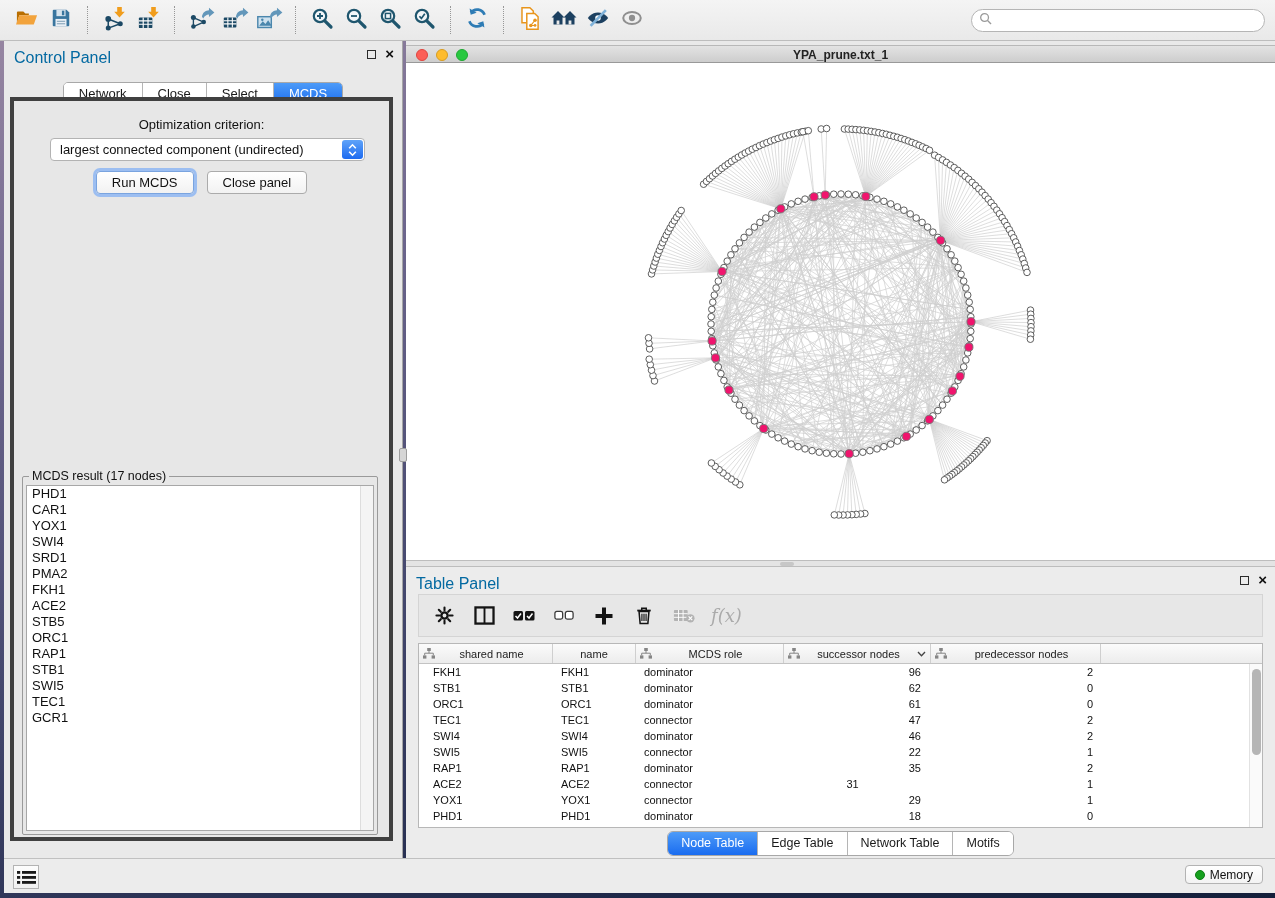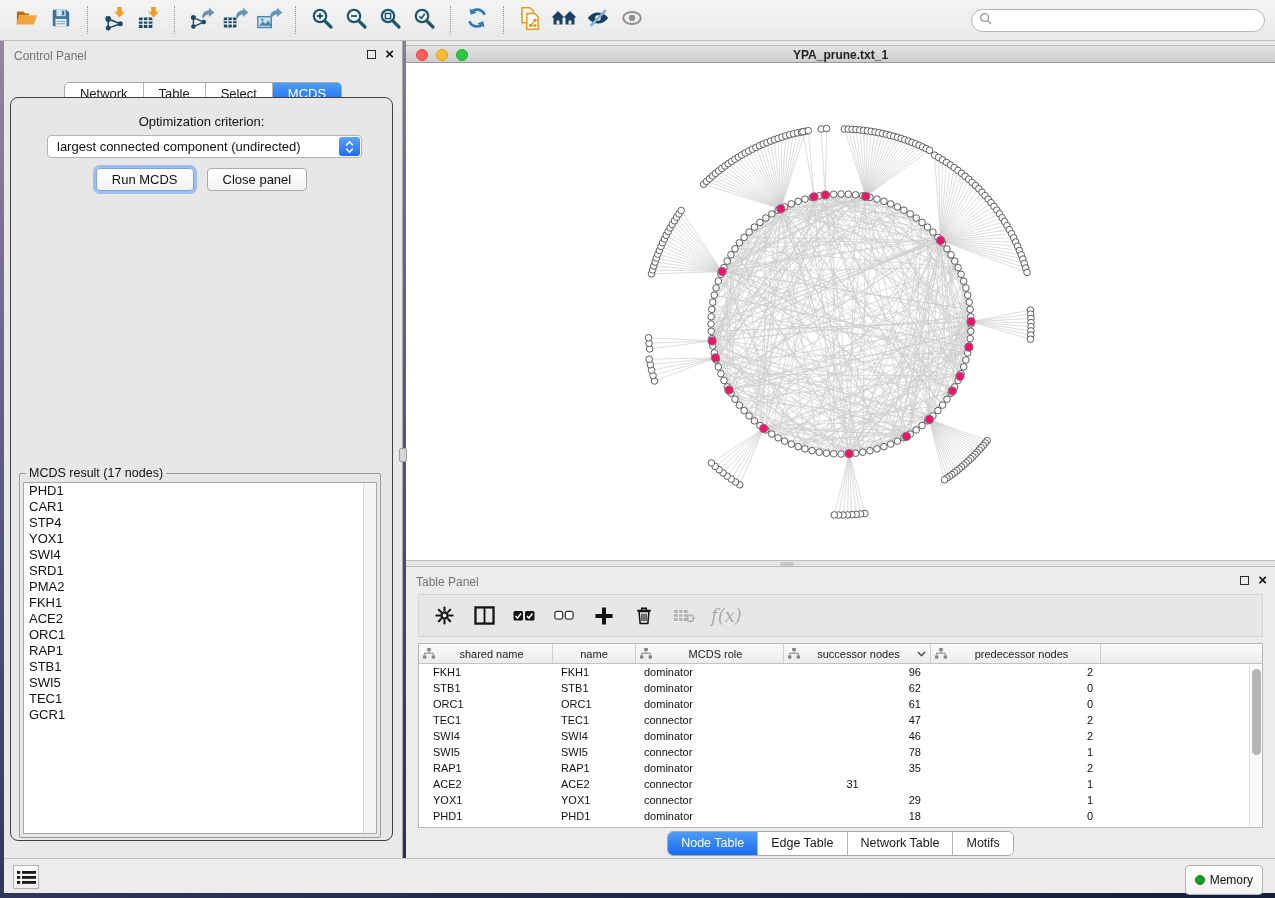--- a/index.html
+++ b/index.html
@@ -18,33 +18,33 @@
   .tbtn { width:30px; height:32px; display:flex; align-items:center; justify-content:center; cursor:default; margin:0 2px; }
   .tsep { width:0; height:28px; border-left:1px dotted #979797; margin:0 9px; }
   .search-box { margin-left:auto; width:294px; height:23px; background:#fff; border:1px solid #b5b5b5;
     border-radius:12px; display:flex; align-items:center; padding:0 7px; }
   .search-box input { border:none; outline:none; flex:1; font-size:12px; margin-left:5px; background:transparent; font-family:"Liberation Sans",sans-serif; }
 
   
   .control-panel { position:absolute; left:4px; top:41px; width:399px; height:817px;
     background:#e9e9e9; border-right:1px solid #a6a6a6; }
   .panel-header { position:absolute; top:0; left:0; right:0; height:26px; }
-  .panel-title { position:absolute; left:10px; top:8px; font-size:12px; color:#737373; }
+  .panel-title { position:absolute; left:10px; top:8px; font-size:16px; color:#0369a1; }
   .panel-btns { position:absolute; right:8px; top:7px; display:flex; align-items:center; gap:9px; }
   .float-box { width:9px; height:9px; border:1.6px solid #2b2b2b; display:inline-block; }
   .close-x { font-size:15px; font-weight:bold; color:#111; line-height:12px; }
 
   .seg-tabs { position:absolute; top:41px; left:0; right:0; display:flex; justify-content:center; }
   .seg-group { display:inline-flex; border:1px solid #a8a8a8; border-radius:5px; overflow:hidden; background:#fff; }
   .seg-btn { font-size:13px; color:#1a1a1a; background:#fff; padding:3px 15px 4px; border:none; border-left:1px solid #b5b5b5; font-family:"Liberation Sans",sans-serif; }
   .seg-btn:first-child { border-left:none; }
   .seg-btn.active { background:linear-gradient(#4d9bf8,#1a6cf0); color:#fff; }
 
   .cp-box { position:absolute; left:6px; right:9px; top:56px; bottom:17px;
-    background:#e7e7e7; border:1px solid #404040; border-radius:8px; }
+    background:#e7e7e7; border:4px solid #404040; border-radius:0; }
   .opt-label { position:absolute; top:16px; left:0; right:0; text-align:center; font-size:13px; color:#111; }
   .dropdown { position:absolute; top:37px; left:36px; width:315px; height:23px; background:#fff;
     border:1px solid #b3b3b3; border-radius:4px; font-size:13px; color:#111;
     display:flex; align-items:center; padding-left:9px; }
   .dd-stepper { position:absolute; right:1px; top:1px; bottom:1px; width:21px; border-radius:3px;
     background:linear-gradient(#5fa3f9,#1d6bf0); display:flex; align-items:center; justify-content:center; }
   .btn-row { position:absolute; top:70px; left:0; right:0; display:flex; justify-content:center; gap:13px; }
   .mac-btn { height:23px; background:linear-gradient(#ffffff,#f2f2f2); border:1px solid #ababab;
     border-radius:4px; font-size:13px; color:#111; padding:0 15px; font-family:"Liberation Sans",sans-serif; }
   .mac-btn.focused { box-shadow:0 0 0 3px rgba(106,163,248,.6); border-color:#7aa4df; }
@@ -95,21 +95,21 @@
   .tp-thumb { position:absolute; left:2px; width:9px; top:5px; height:86px; background:#b5b5b5; border-radius:5px; }
 
   .tp-tabs { position:absolute; top:264px; left:0; right:0; display:flex; justify-content:center; }
   .tp-tabs .seg-group { border-radius:6px; }
   .tp-tabs .seg-btn { font-size:12.5px; padding:4px 13px 5px; }
 
   
   .status-bar { position:absolute; left:4px; right:0; top:858px; height:35px; background:#ececec; border-top:1px solid #c0c0c0; }
   .list-btn { position:absolute; left:9px; top:6px; width:26px; height:24px; background:linear-gradient(#fdfdfd,#f0f0f0);
     border:1px solid #b3b3b3; display:flex; align-items:center; justify-content:center; }
-  .memory-btn { position:absolute; right:12px; top:6px; height:30px; background:linear-gradient(#ffffff,#f3f3f3);
+  .memory-btn { position:absolute; right:12px; top:6px; height:19px; background:linear-gradient(#ffffff,#f3f3f3);
     border:1px solid #b3b3b3; border-radius:4px; display:flex; align-items:center; gap:5px; padding:0 9px; font-size:12px; color:#111; }
   .mem-dot { width:10px; height:10px; border-radius:50%; background:#16a01e; border:1px solid #0d7d14; }
 </style>
 </head>
 <body>
 
 <div class="app">
 
   <div class="toolbar">
     <div class="tbtn">
@@ -265,21 +265,21 @@
     <div class="panel-header">
       <span class="panel-title">Control Panel</span>
       <span class="panel-btns">
         <span class="float-box"></span>
         <span class="close-x">×</span>
       </span>
     </div>
     <div class="seg-tabs">
       <span class="seg-group" id="cpTabs">
           <button class="seg-btn">Network</button>
-          <button class="seg-btn">Table</button>
+          <button class="seg-btn">Close</button>
           <button class="seg-btn">Select</button>
           <button class="seg-btn active">MCDS</button>
         </span>
     </div>
     <div class="cp-box">
       <div class="opt-label">Optimization criterion:</div>
       <div class="dropdown">
         <span>largest connected component (undirected)</span>
         <span class="dd-stepper">
           <svg width="9" height="14" viewBox="0 0 9 14">
@@ -291,27 +291,27 @@
       <div class="btn-row">
         <button class="mac-btn focused">Run MCDS</button>
         <button class="mac-btn">Close panel</button>
       </div>
       <fieldset class="result-group">
         <legend>MCDS result (17 nodes)</legend>
         <div class="result-list">
           <div id="resultItems">
               <div class="result-item">PHD1</div>
               <div class="result-item">CAR1</div>
-              <div class="result-item">STP4</div>
               <div class="result-item">YOX1</div>
               <div class="result-item">SWI4</div>
               <div class="result-item">SRD1</div>
               <div class="result-item">PMA2</div>
               <div class="result-item">FKH1</div>
               <div class="result-item">ACE2</div>
+              <div class="result-item">STB5</div>
               <div class="result-item">ORC1</div>
               <div class="result-item">RAP1</div>
               <div class="result-item">STB1</div>
               <div class="result-item">SWI5</div>
               <div class="result-item">TEC1</div>
               <div class="result-item">GCR1</div>
             </div>
           <div class="list-scroll"></div>
         </div>
       </fieldset>
@@ -1371,21 +1371,21 @@
               <div class="dt-cell" style="width: 134px; padding-left: 14px;">SWI4</div>
               <div class="dt-cell" style="width: 83px; padding-left: 8px;">SWI4</div>
               <div class="dt-cell" style="width: 148px; padding-left: 8px;">dominator</div>
               <div class="dt-cell" style="width: 147px; text-align: right; padding-right: 10px;">46</div>
               <div class="dt-cell" style="width: 170px; text-align: right; padding-right: 8px;">2</div>
             </div>
             <div class="dt-row">
               <div class="dt-cell" style="width: 134px; padding-left: 14px;">SWI5</div>
               <div class="dt-cell" style="width: 83px; padding-left: 8px;">SWI5</div>
               <div class="dt-cell" style="width: 148px; padding-left: 8px;">connector</div>
-              <div class="dt-cell" style="width: 147px; text-align: right; padding-right: 10px;">78</div>
+              <div class="dt-cell" style="width: 147px; text-align: right; padding-right: 10px;">22</div>
               <div class="dt-cell" style="width: 170px; text-align: right; padding-right: 8px;">1</div>
             </div>
             <div class="dt-row">
               <div class="dt-cell" style="width: 134px; padding-left: 14px;">RAP1</div>
               <div class="dt-cell" style="width: 83px; padding-left: 8px;">RAP1</div>
               <div class="dt-cell" style="width: 148px; padding-left: 8px;">dominator</div>
               <div class="dt-cell" style="width: 147px; text-align: right; padding-right: 10px;">35</div>
               <div class="dt-cell" style="width: 170px; text-align: right; padding-right: 8px;">2</div>
             </div>
             <div class="dt-row">

